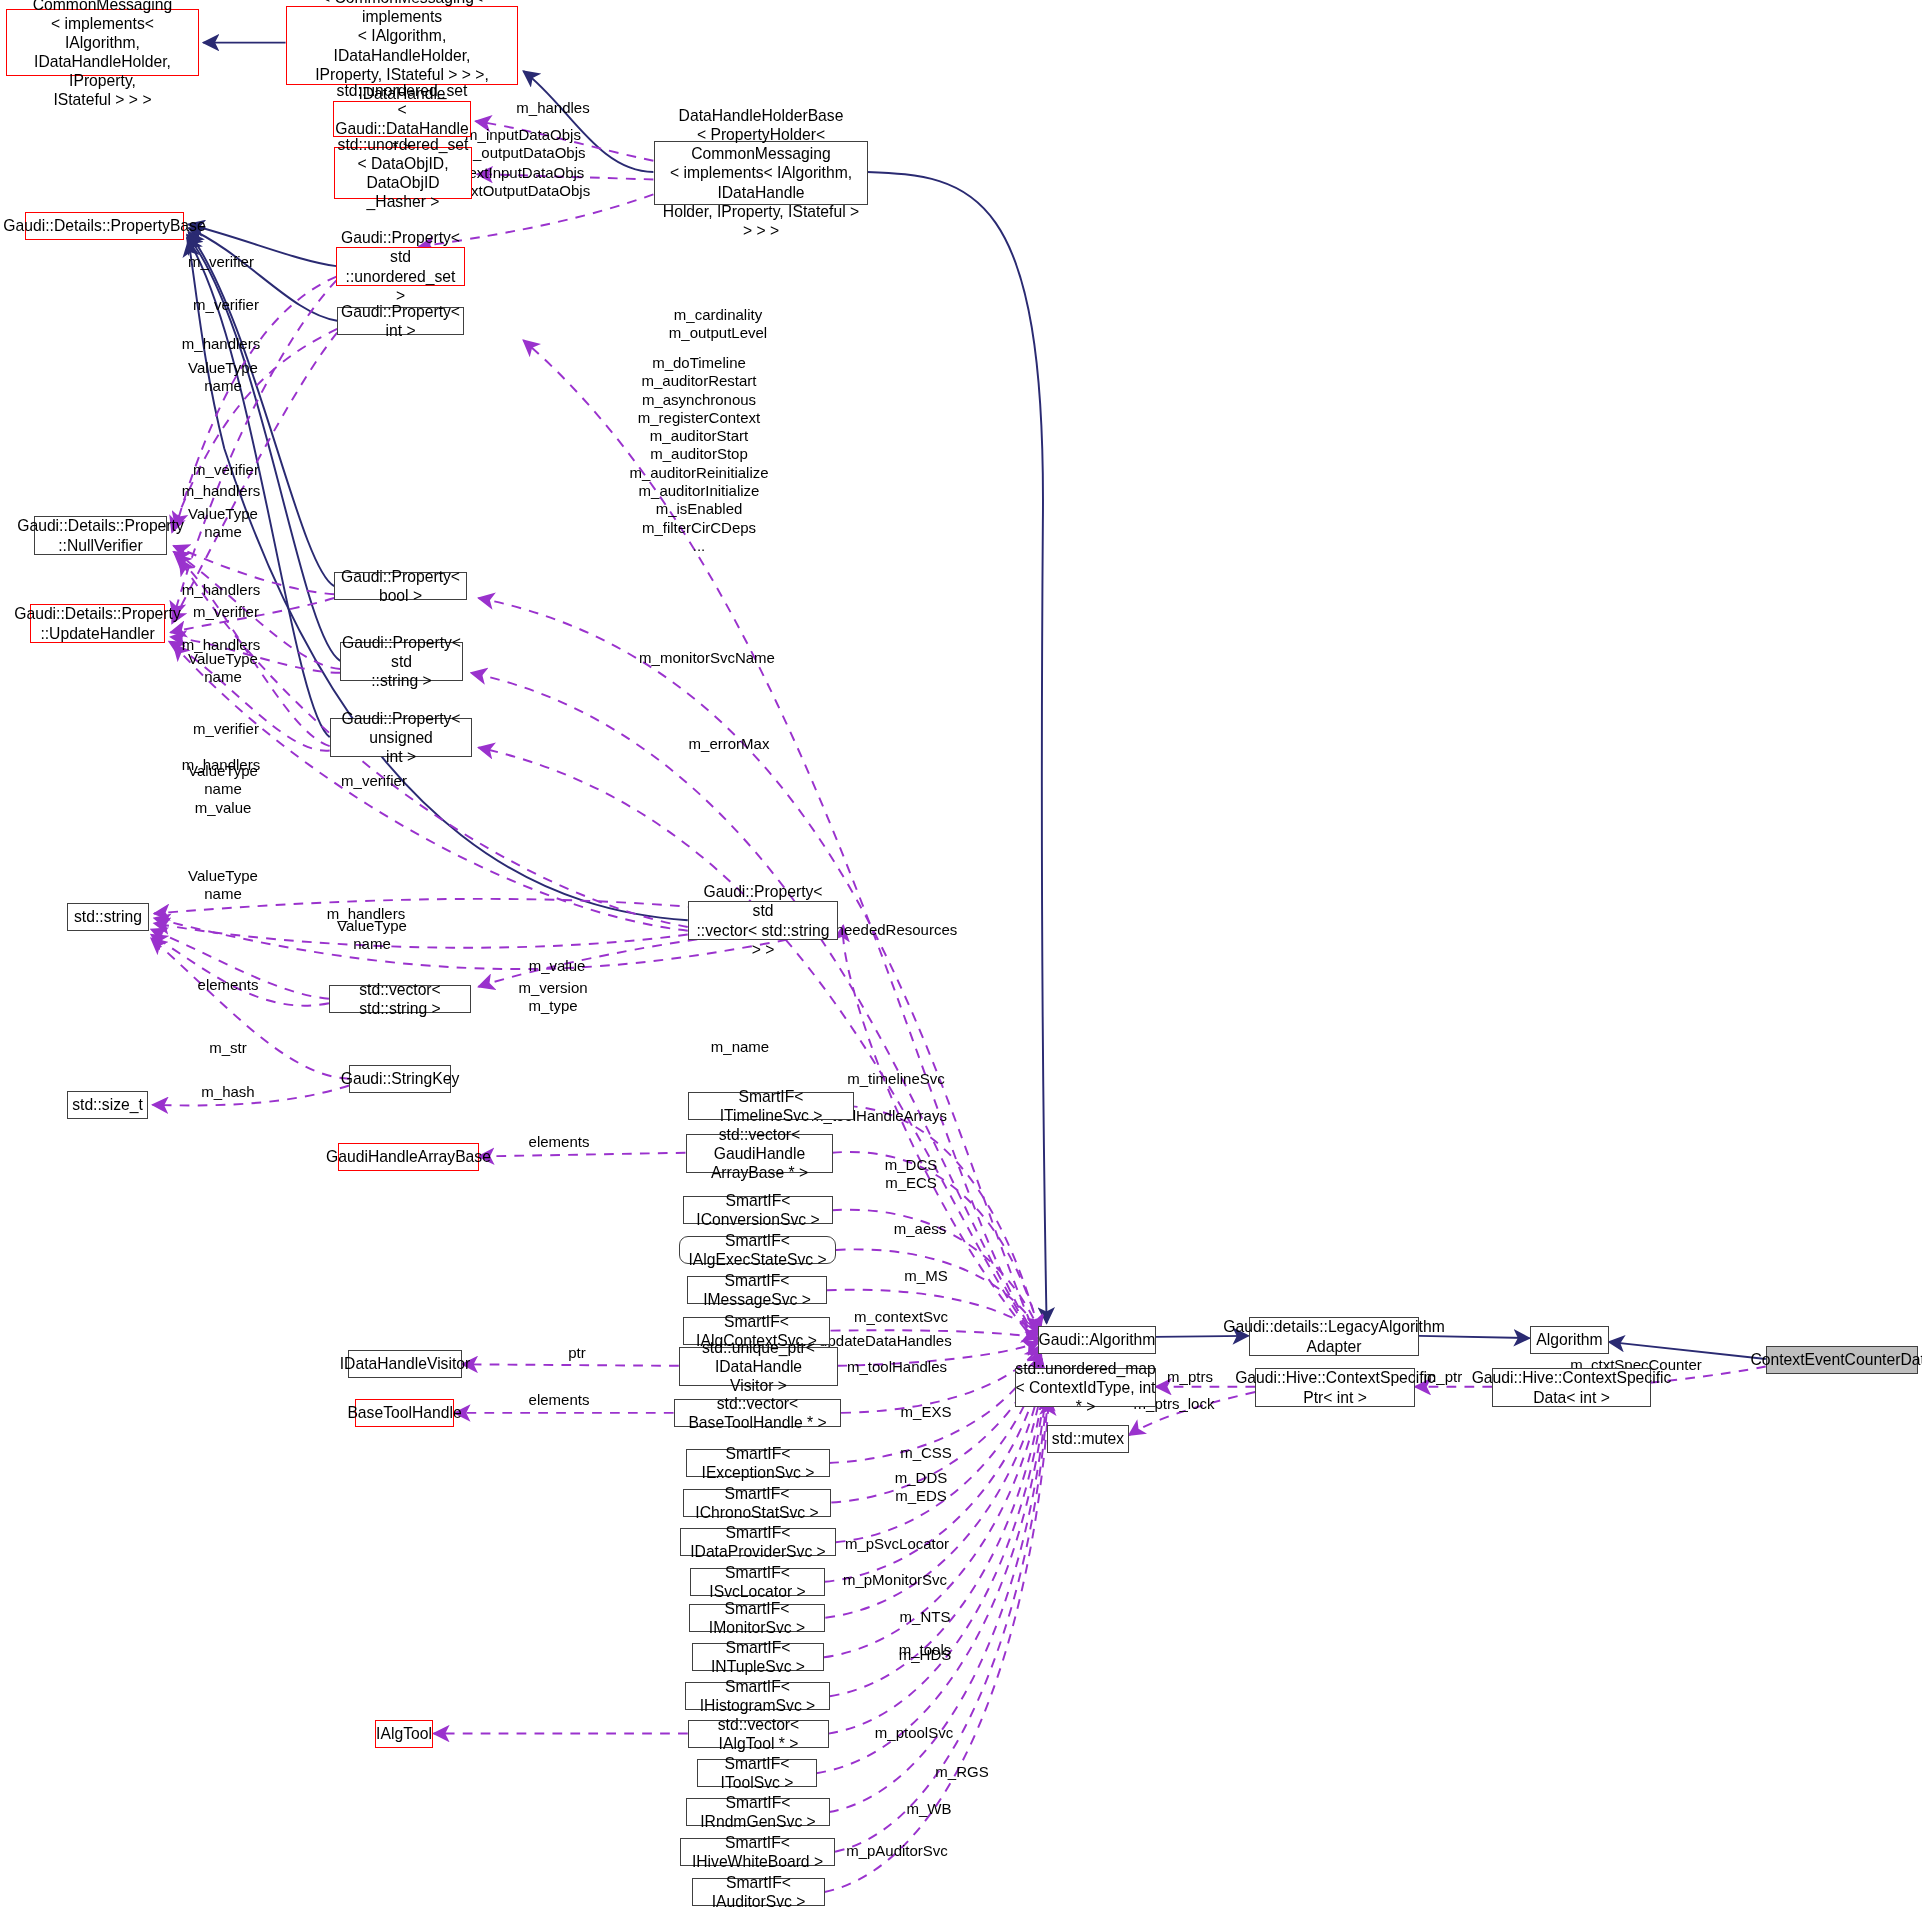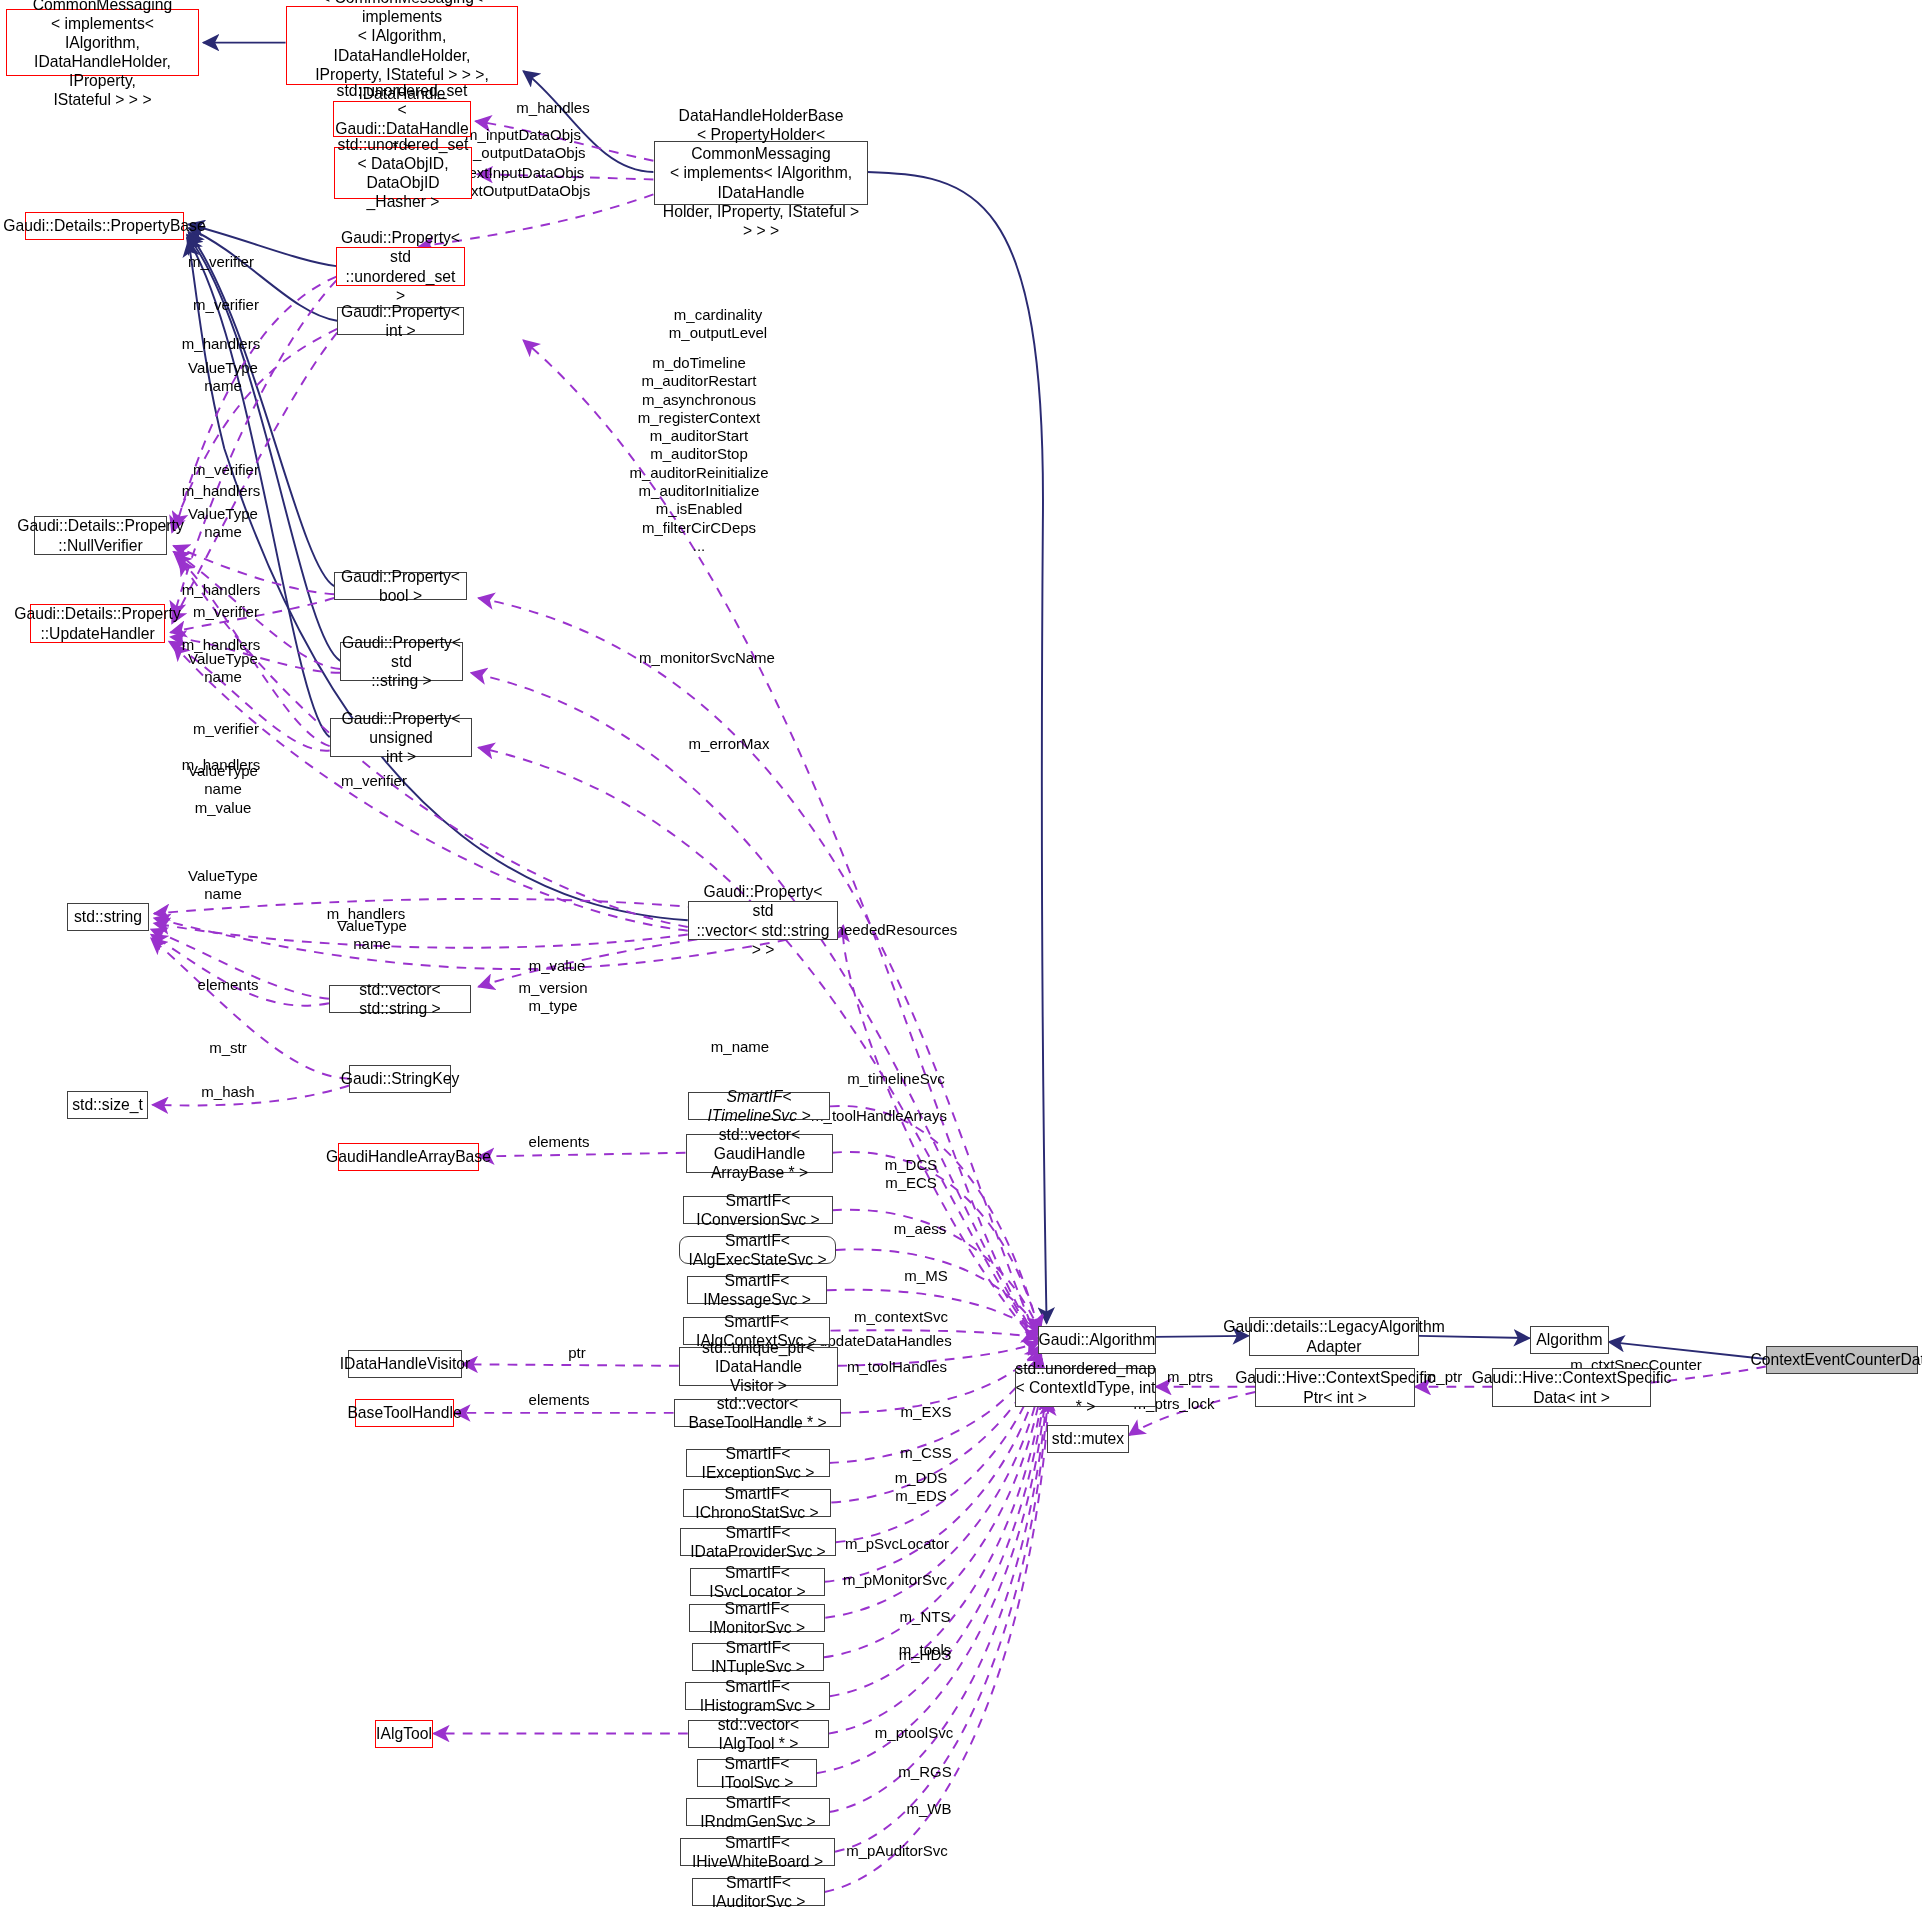--- a/index.html
+++ b/index.html
@@ -177,21 +177,21 @@
       <div class="node" style="left: 340px; top: 642px; width: 123px; height: 39px;">Gaudi::Property&lt; std
 ::string &gt;</div>
       <div class="node" style="left: 330px; top: 718px; width: 142px; height: 39px;">Gaudi::Property&lt; unsigned
 int &gt;</div>
       <div class="node" style="left: 67px; top: 903px; width: 82px; height: 28px;">std::string</div>
       <div class="node" style="left: 688px; top: 901px; width: 150px; height: 39px;">Gaudi::Property&lt; std
 ::vector&lt; std::string &gt; &gt;</div>
       <div class="node" style="left: 329px; top: 985px; width: 142px; height: 28px;">std::vector&lt; std::string &gt;</div>
       <div class="node" style="left: 349px; top: 1065px; width: 102px; height: 28px;">Gaudi::StringKey</div>
       <div class="node" style="left: 67px; top: 1091px; width: 81px; height: 28px;">std::size_t</div>
-      <div class="node" style="left: 688px; top: 1092px; width: 142px; height: 28px; font-style: italic;">SmartIF&lt; ITimelineSvc &gt;</div>
+      <div class="node" style="left: 688px; top: 1092px; width: 166px; height: 28px;">SmartIF&lt; ITimelineSvc &gt;</div>
       <div class="node red" style="left: 338px; top: 1143px; width: 141px; height: 28px;">GaudiHandleArrayBase</div>
       <div class="node" style="left: 686px; top: 1134px; width: 147px; height: 39px;">std::vector&lt; GaudiHandle
 ArrayBase * &gt;</div>
       <div class="node" style="left: 683px; top: 1196px; width: 150px; height: 28px;">SmartIF&lt; IConversionSvc &gt;</div>
       <div class="node" style="left: 679px; top: 1236px; width: 157px; height: 28px; border-radius: 9px;">SmartIF&lt; IAlgExecStateSvc &gt;</div>
       <div class="node" style="left: 687px; top: 1276px; width: 140px; height: 28px;">SmartIF&lt; IMessageSvc &gt;</div>
       <div class="node" style="left: 683px; top: 1317px; width: 147px; height: 28px;">SmartIF&lt; IAlgContextSvc &gt;</div>
       <div class="node" style="left: 348px; top: 1350px; width: 114px; height: 28px;">IDataHandleVisitor</div>
       <div class="node" style="left: 679px; top: 1347px; width: 159px; height: 39px;">std::unique_ptr&lt; IDataHandle
 Visitor &gt;</div>
@@ -292,21 +292,21 @@
       <div class="edge-label" style="left: 926px; top: 1412px; transform: translate(-50%, -50%);">m_EXS</div>
       <div class="edge-label" style="left: 926px; top: 1453px; transform: translate(-50%, -50%);">m_CSS</div>
       <div class="edge-label" style="left: 921px; top: 1487px; transform: translate(-50%, -50%);">m_DDS
 m_EDS</div>
       <div class="edge-label" style="left: 897px; top: 1544px; transform: translate(-50%, -50%);">m_pSvcLocator</div>
       <div class="edge-label" style="left: 895px; top: 1580px; transform: translate(-50%, -50%);">m_pMonitorSvc</div>
       <div class="edge-label" style="left: 925px; top: 1617px; transform: translate(-50%, -50%);">m_NTS</div>
       <div class="edge-label" style="left: 925px; top: 1655px; transform: translate(-50%, -50%);">m_HDS</div>
       <div class="edge-label" style="left: 925px; top: 1650px; transform: translate(-50%, -50%);">m_tools</div>
       <div class="edge-label" style="left: 914px; top: 1733px; transform: translate(-50%, -50%);">m_ptoolSvc</div>
-      <div class="edge-label" style="left: 925px; top: 1772px; transform: translate(-50%, -50%);">m_RGS</div>
+      <div class="edge-label" style="left: 962px; top: 1772px; transform: translate(-50%, -50%);">m_RGS</div>
       <div class="edge-label" style="left: 929px; top: 1809px; transform: translate(-50%, -50%); text-align: center;">m_WB</div>
       <div class="edge-label" style="left: 897px; top: 1851px; transform: translate(-50%, -50%);">m_pAuditorSvc</div>
       <div class="edge-label" style="left: 1190px; top: 1377px; transform: translate(-50%, -50%);">m_ptrs</div>
       <div class="edge-label" style="left: 1174px; top: 1404px; transform: translate(-50%, -50%);">m_ptrs_lock</div>
       <div class="edge-label" style="left: 1443px; top: 1377px; transform: translate(-50%, -50%);">m_ptr</div>
       <div class="edge-label" style="left: 1636px; top: 1365px; transform: translate(-50%, -50%);">m_ctxtSpecCounter</div>
     </div>
 
 </div>
 

